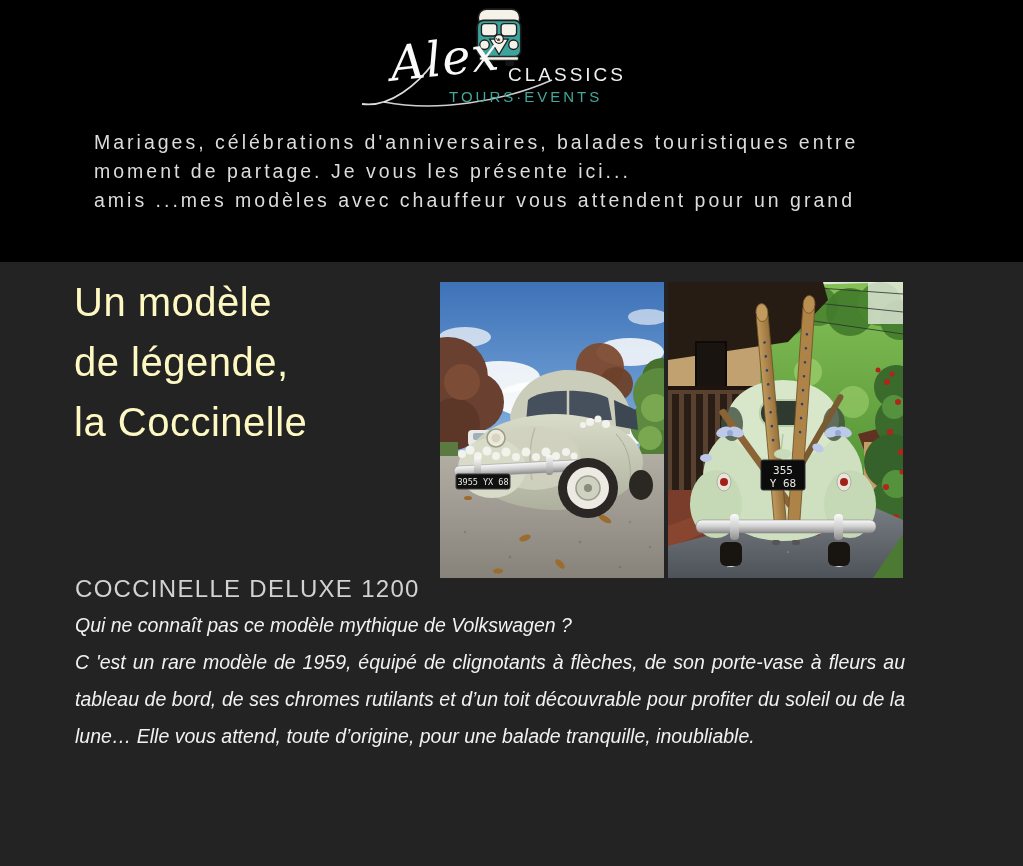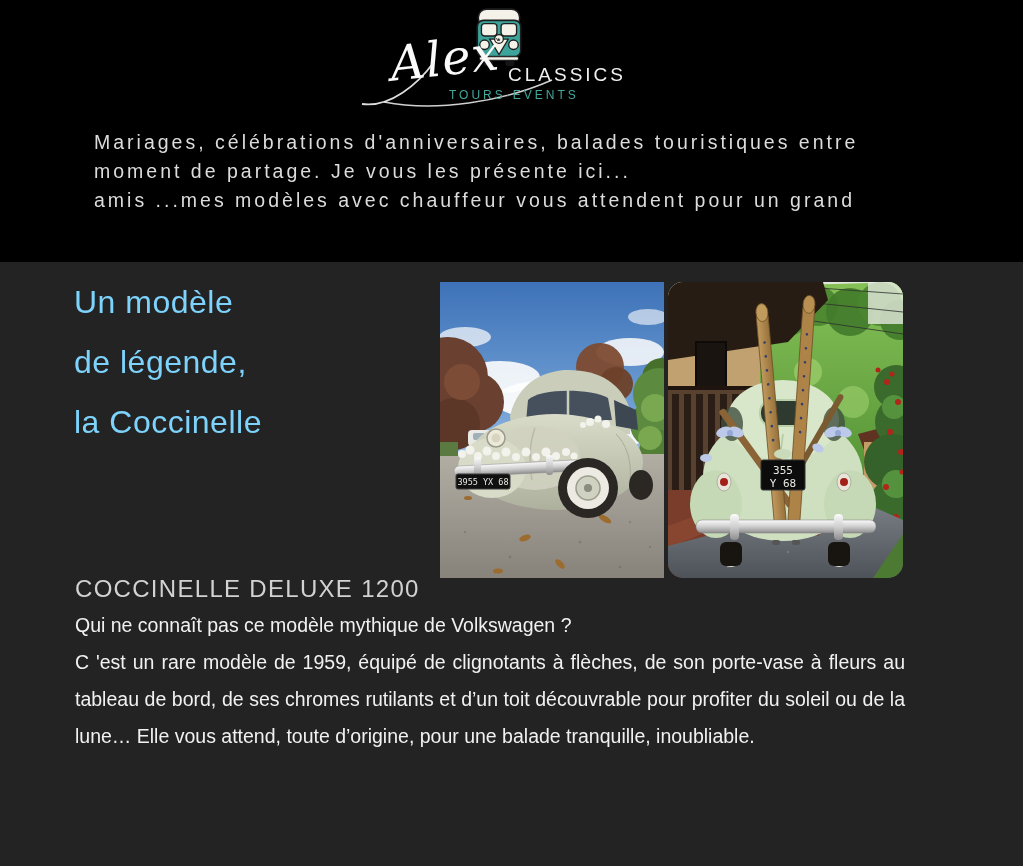--- a/index.html
+++ b/index.html
@@ -18,37 +18,37 @@
     font-size:48px;color:#fafafa;transform:rotate(-6deg);
     letter-spacing:1px;line-height:1;
   }
   .alex-swash{position:absolute;left:356px;top:58px;width:200px;height:52px;}
   .logo-classics{
     position:absolute;left:508px;top:64px;
     font-size:19px;letter-spacing:3px;color:#f0f0f0;white-space:nowrap;
   }
   .logo-tagline{
     position:absolute;left:449px;top:88px;
-    font-size:12px;letter-spacing:3px;color:#43a79b;white-space:nowrap;
+    font-size:15px;letter-spacing:3px;color:#43a79b;white-space:nowrap;
   }
   .intro{position:absolute;left:78px;top:112px;width:880px;color:#dcdcdc;}
   .intro span{display:block;white-space:nowrap;font-size:19.5px;letter-spacing:3px;line-height:29px;}
   
   .headline{position:absolute;left:74px;top:272px;margin:0;font-weight:normal;}
-  .headline span{display:block;white-space:nowrap;font-size:32px;line-height:60px;letter-spacing:.5px;color:#7dd3fc;}
+  .headline span{display:block;white-space:nowrap;font-size:40px;line-height:60px;letter-spacing:.5px;color:#fef9c3;}
   .photo{position:absolute;top:282px;height:296px;overflow:hidden;cursor:pointer;}
   .photo-left{left:440px;width:224px;}
   .photo-right{left:668px;width:235px;}
   .photo svg{display:block;width:100%;height:100%;}
   .description{position:absolute;left:75px;top:570px;width:830px;}
   .description h2{
     margin:0;font-weight:normal;font-size:24px;letter-spacing:1.3px;
     line-height:37px;color:#d2d2d2;
   }
-  .description p{margin:0;font-size:19.5px;line-height:37px;color:#f1f1f1;}
+  .description p{margin:0;font-size:19.5px;line-height:37px;color:#f1f1f1;font-style:italic;}
   .description p.justify{text-align:justify;}
   .plate-text{font-family:"DejaVu Sans Mono",monospace;fill:#e9e9e4;}
 </style>
 </head>
 <body>
 
 <div class="page">
 
   <header class="header-band">
 
@@ -207,21 +207,21 @@
           <g>
             <circle cx="148" cy="206" r="30" fill="#2a2724"></circle>
             <circle cx="148" cy="206" r="21" fill="#eceae2"></circle>
             <circle cx="148" cy="206" r="12" fill="#cfd1c1" stroke="#9a9c8c" stroke-width="1.5"></circle>
             <circle cx="148" cy="206" r="4" fill="#8a8c7c"></circle>
           </g>
         </g>
       </svg>
     </figure>
 
-    <figure class="photo photo-right" style="margin:0;border-radius:15px;">
+    <figure class="photo photo-right" style="margin:0;">
       <svg viewBox="0 0 235 296" preserveAspectRatio="none">
         <defs>
           <linearGradient id="hillR" x1="0" y1="0" x2="0" y2="1">
             <stop offset="0" stop-color="#86c157"></stop>
               <stop offset="1" stop-color="#4f8f33"></stop>
           </linearGradient>
           <linearGradient id="driveR" x1="0" y1="0" x2="0" y2="1">
             <stop offset="0" stop-color="#83888f"></stop>
               <stop offset="1" stop-color="#4e5359"></stop>
           </linearGradient>

